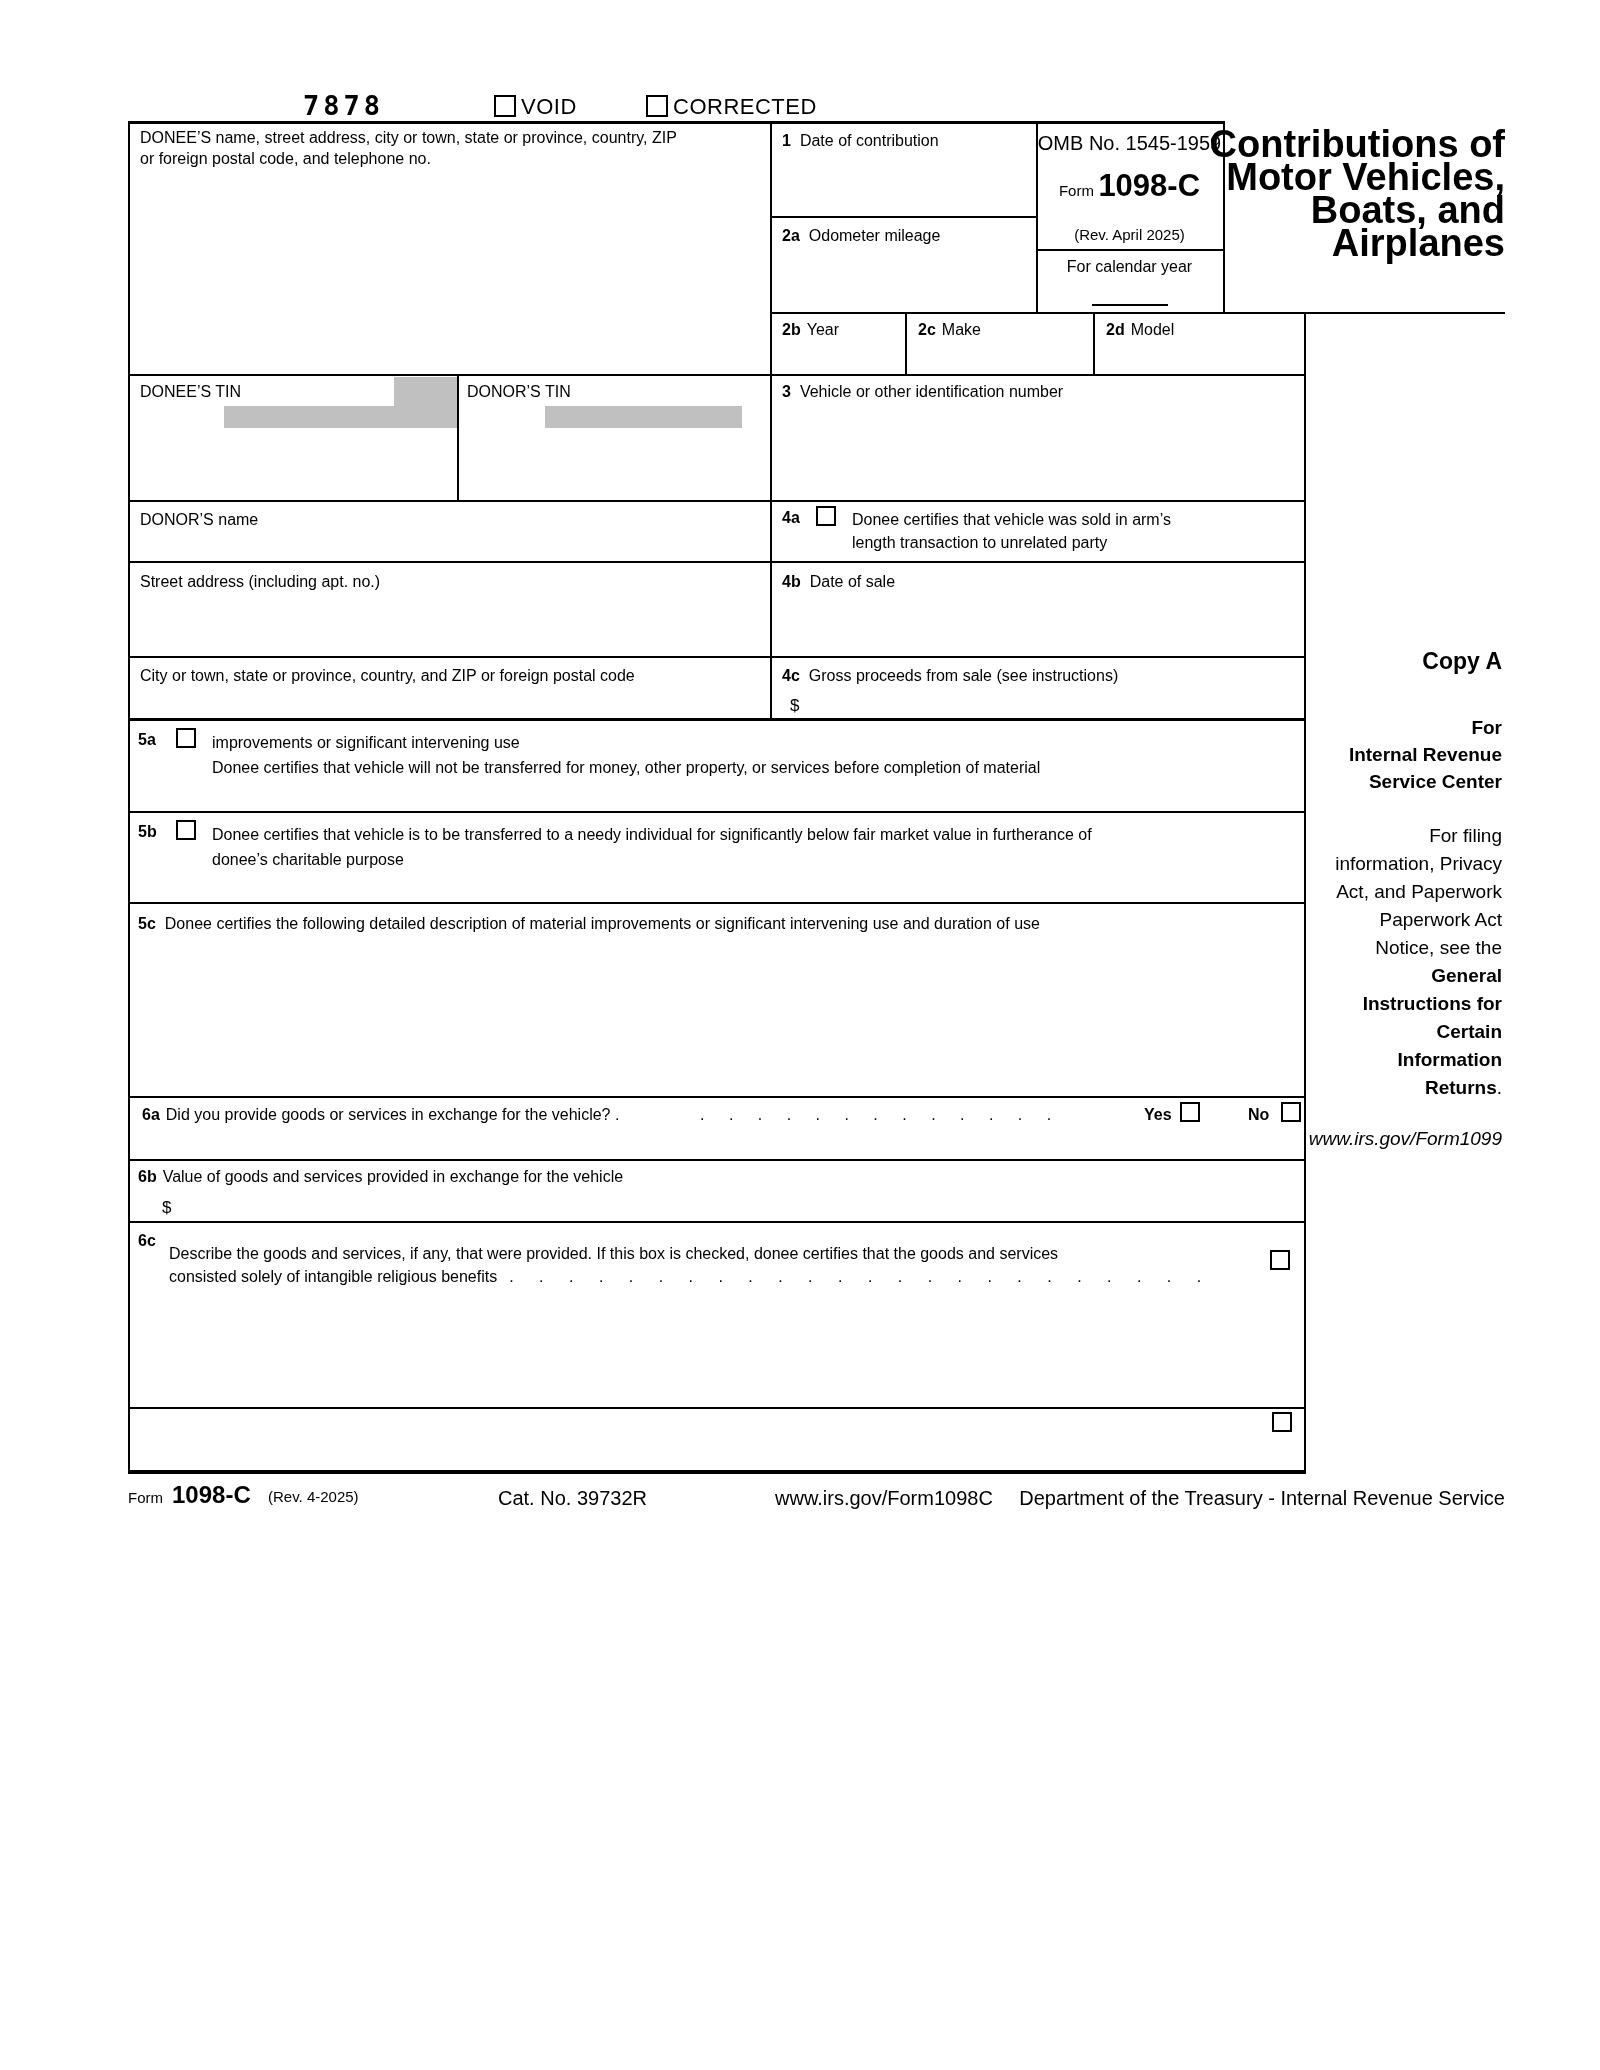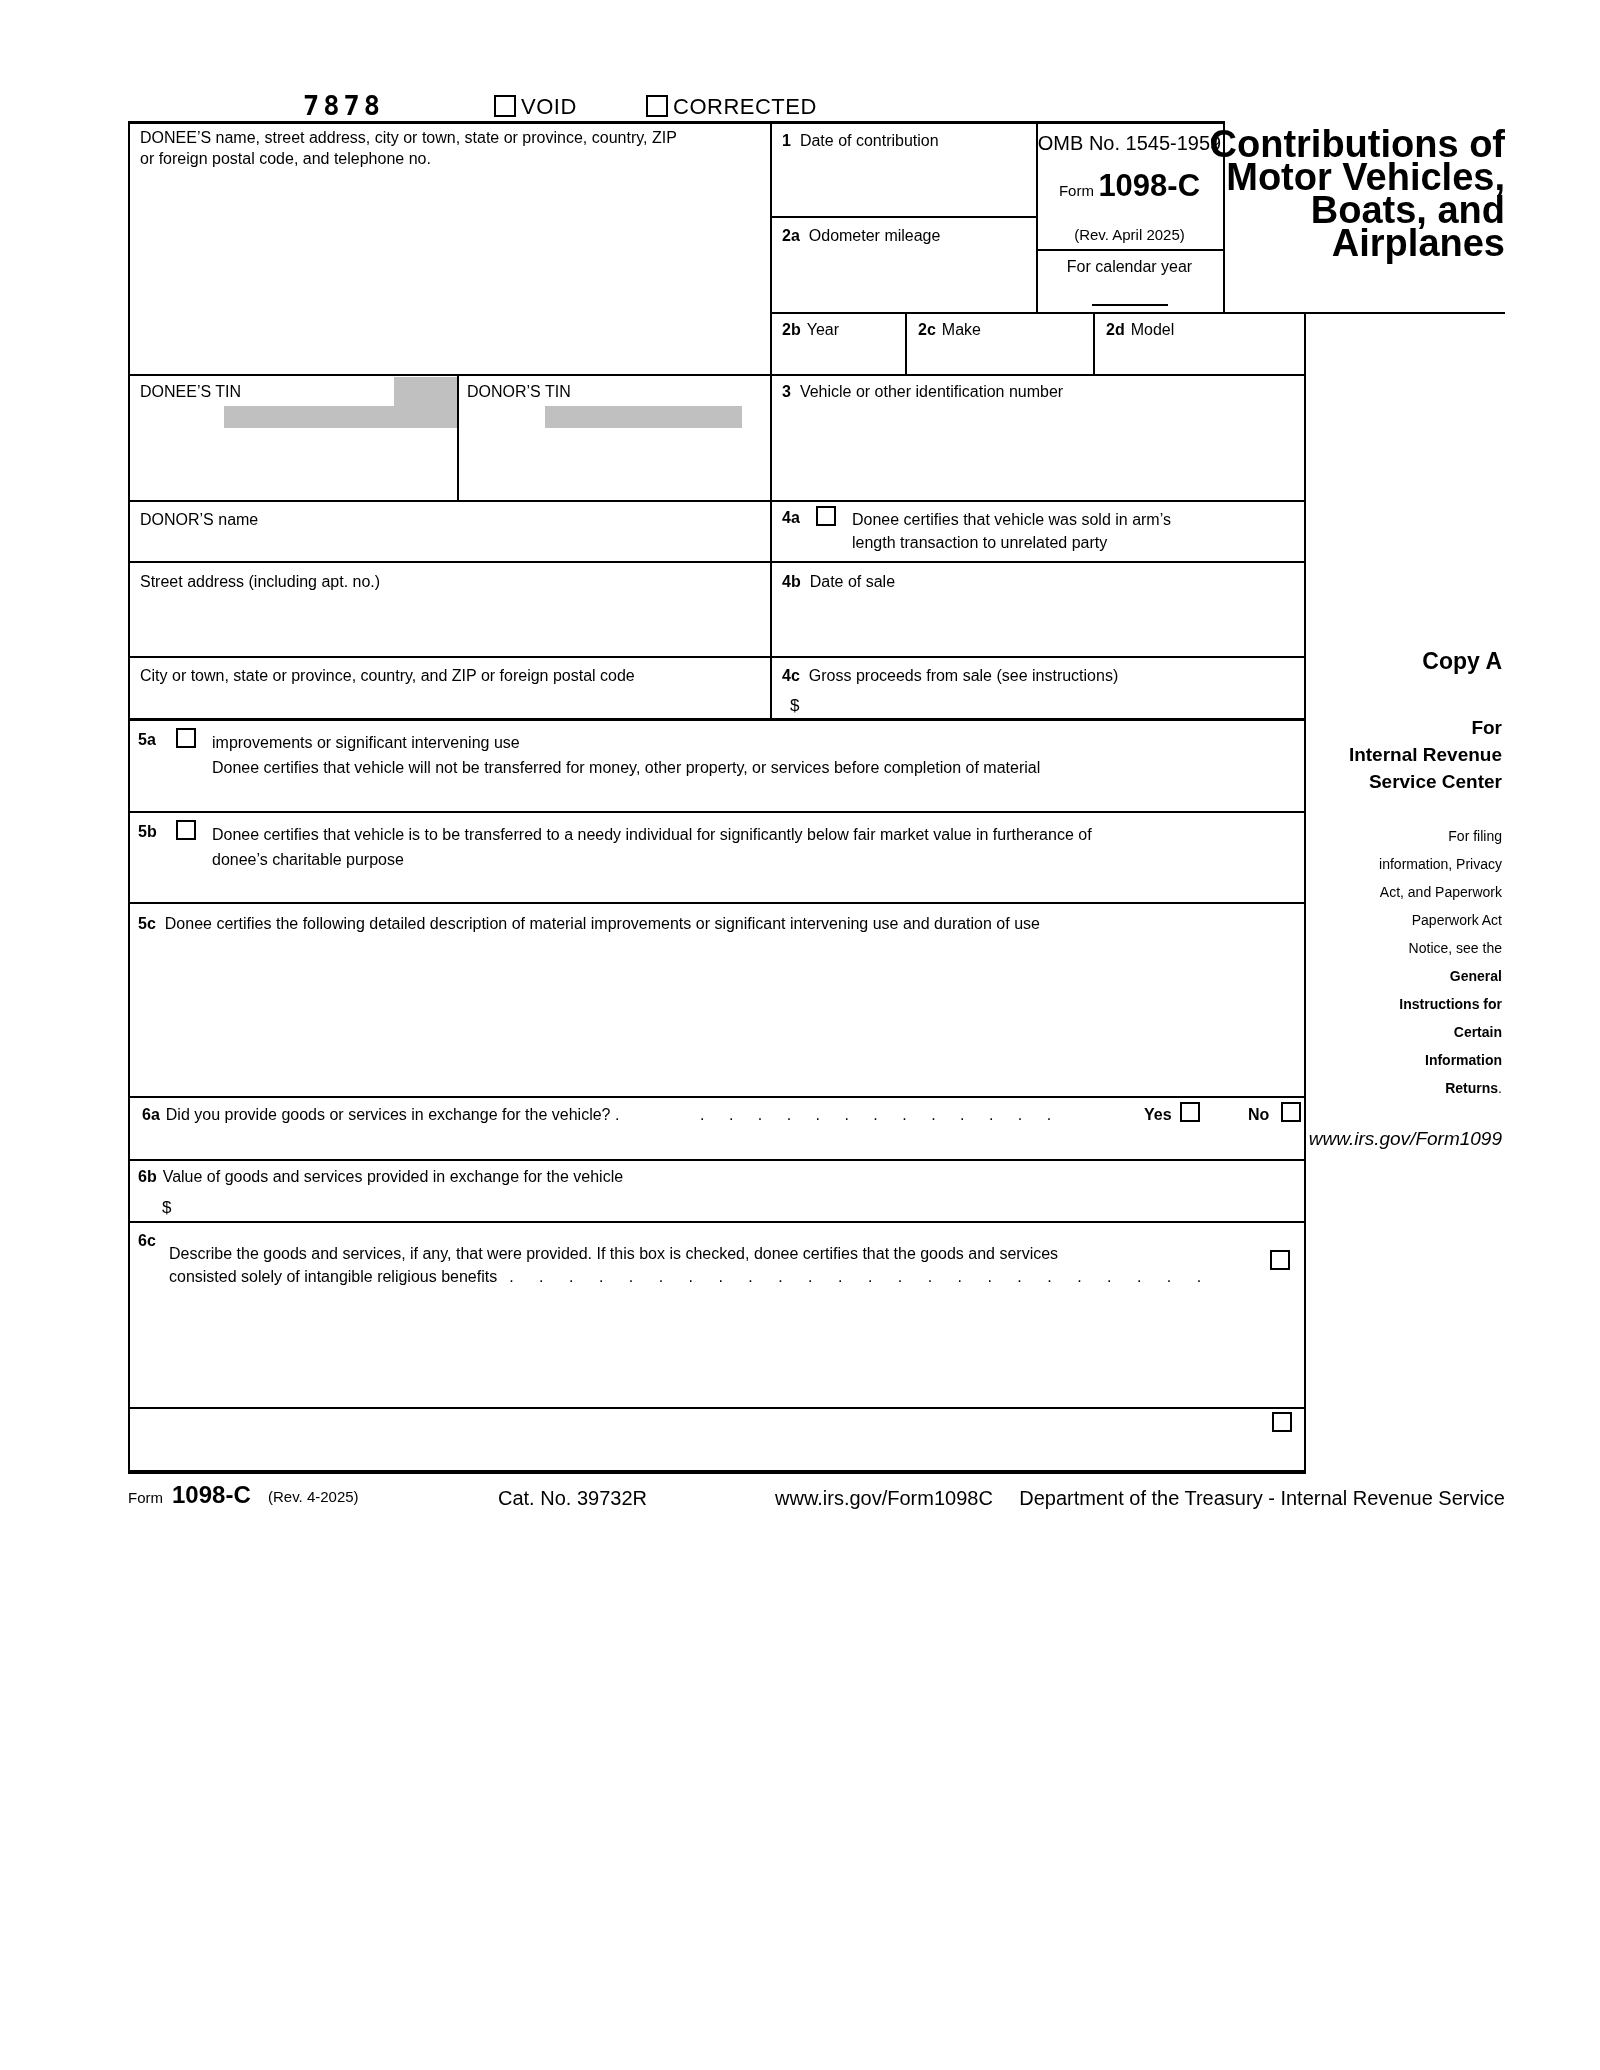--- a/index.html
+++ b/index.html
@@ -17,21 +17,21 @@
        font-size:27px;letter-spacing:4px;}
   .hdrlbl{position:absolute;font-size:22px;letter-spacing:0.5px;}
   .title{position:absolute;right:95px;top:128px;width:330px;text-align:right;
          font-weight:bold;font-size:38px;line-height:33px;}
   .ombbox{position:absolute;left:1036px;width:187px;text-align:center;}
   .copyA{position:absolute;right:98px;top:648px;width:220px;text-align:right;
          font-weight:bold;font-size:23px;}
   .svcblock{position:absolute;right:98px;top:714px;width:220px;text-align:right;
          font-weight:bold;font-size:19px;line-height:27px;}
   .noteblock{position:absolute;right:98px;top:822px;width:215px;text-align:right;
-         font-size:14px;line-height:28px;}
+         font-size:19px;line-height:28px;}
   .sideurl{position:absolute;right:98px;top:1128px;font-style:italic;font-size:19px;}
   .dots{letter-spacing:1px;}
   .ws18{word-spacing:18px;}
   .ws19{word-spacing:19px;}
   .ws22{word-spacing:22px;}
   .foot{position:absolute;font-size:20px;white-space:nowrap;}
   .certtxt{position:absolute;font-size:16px;line-height:25px;}
 </style>
 </head>
 <body>

